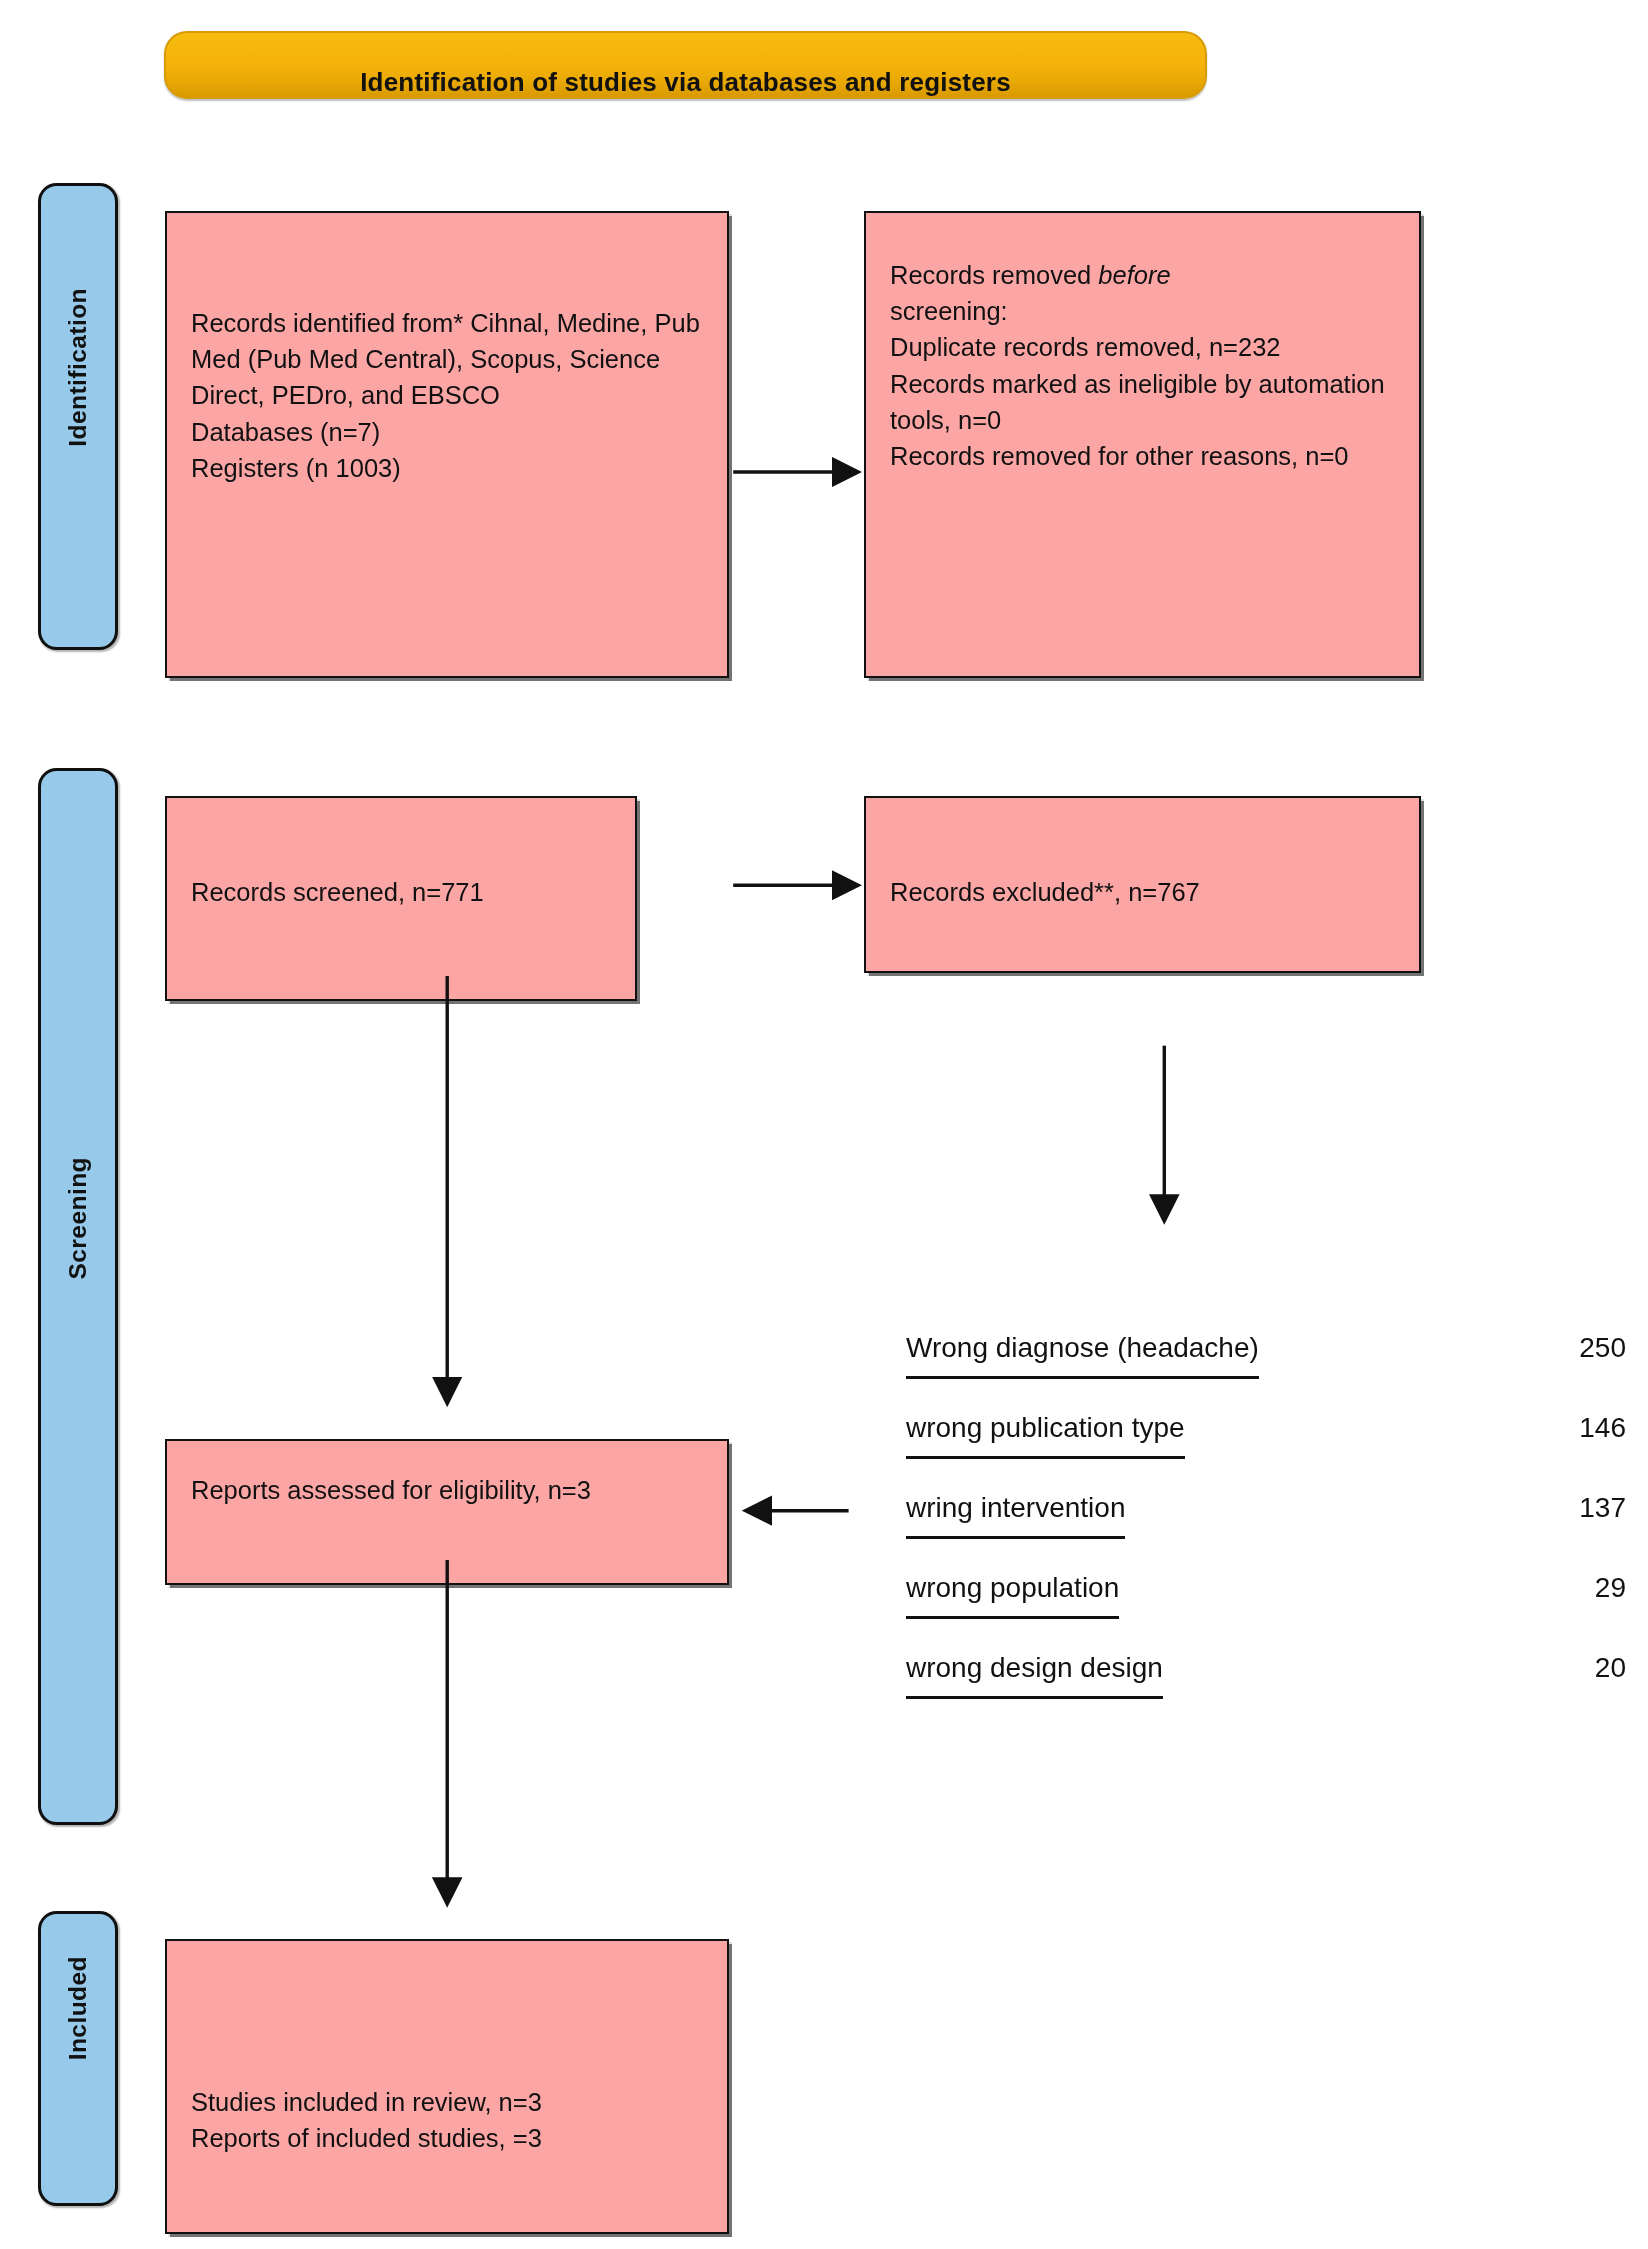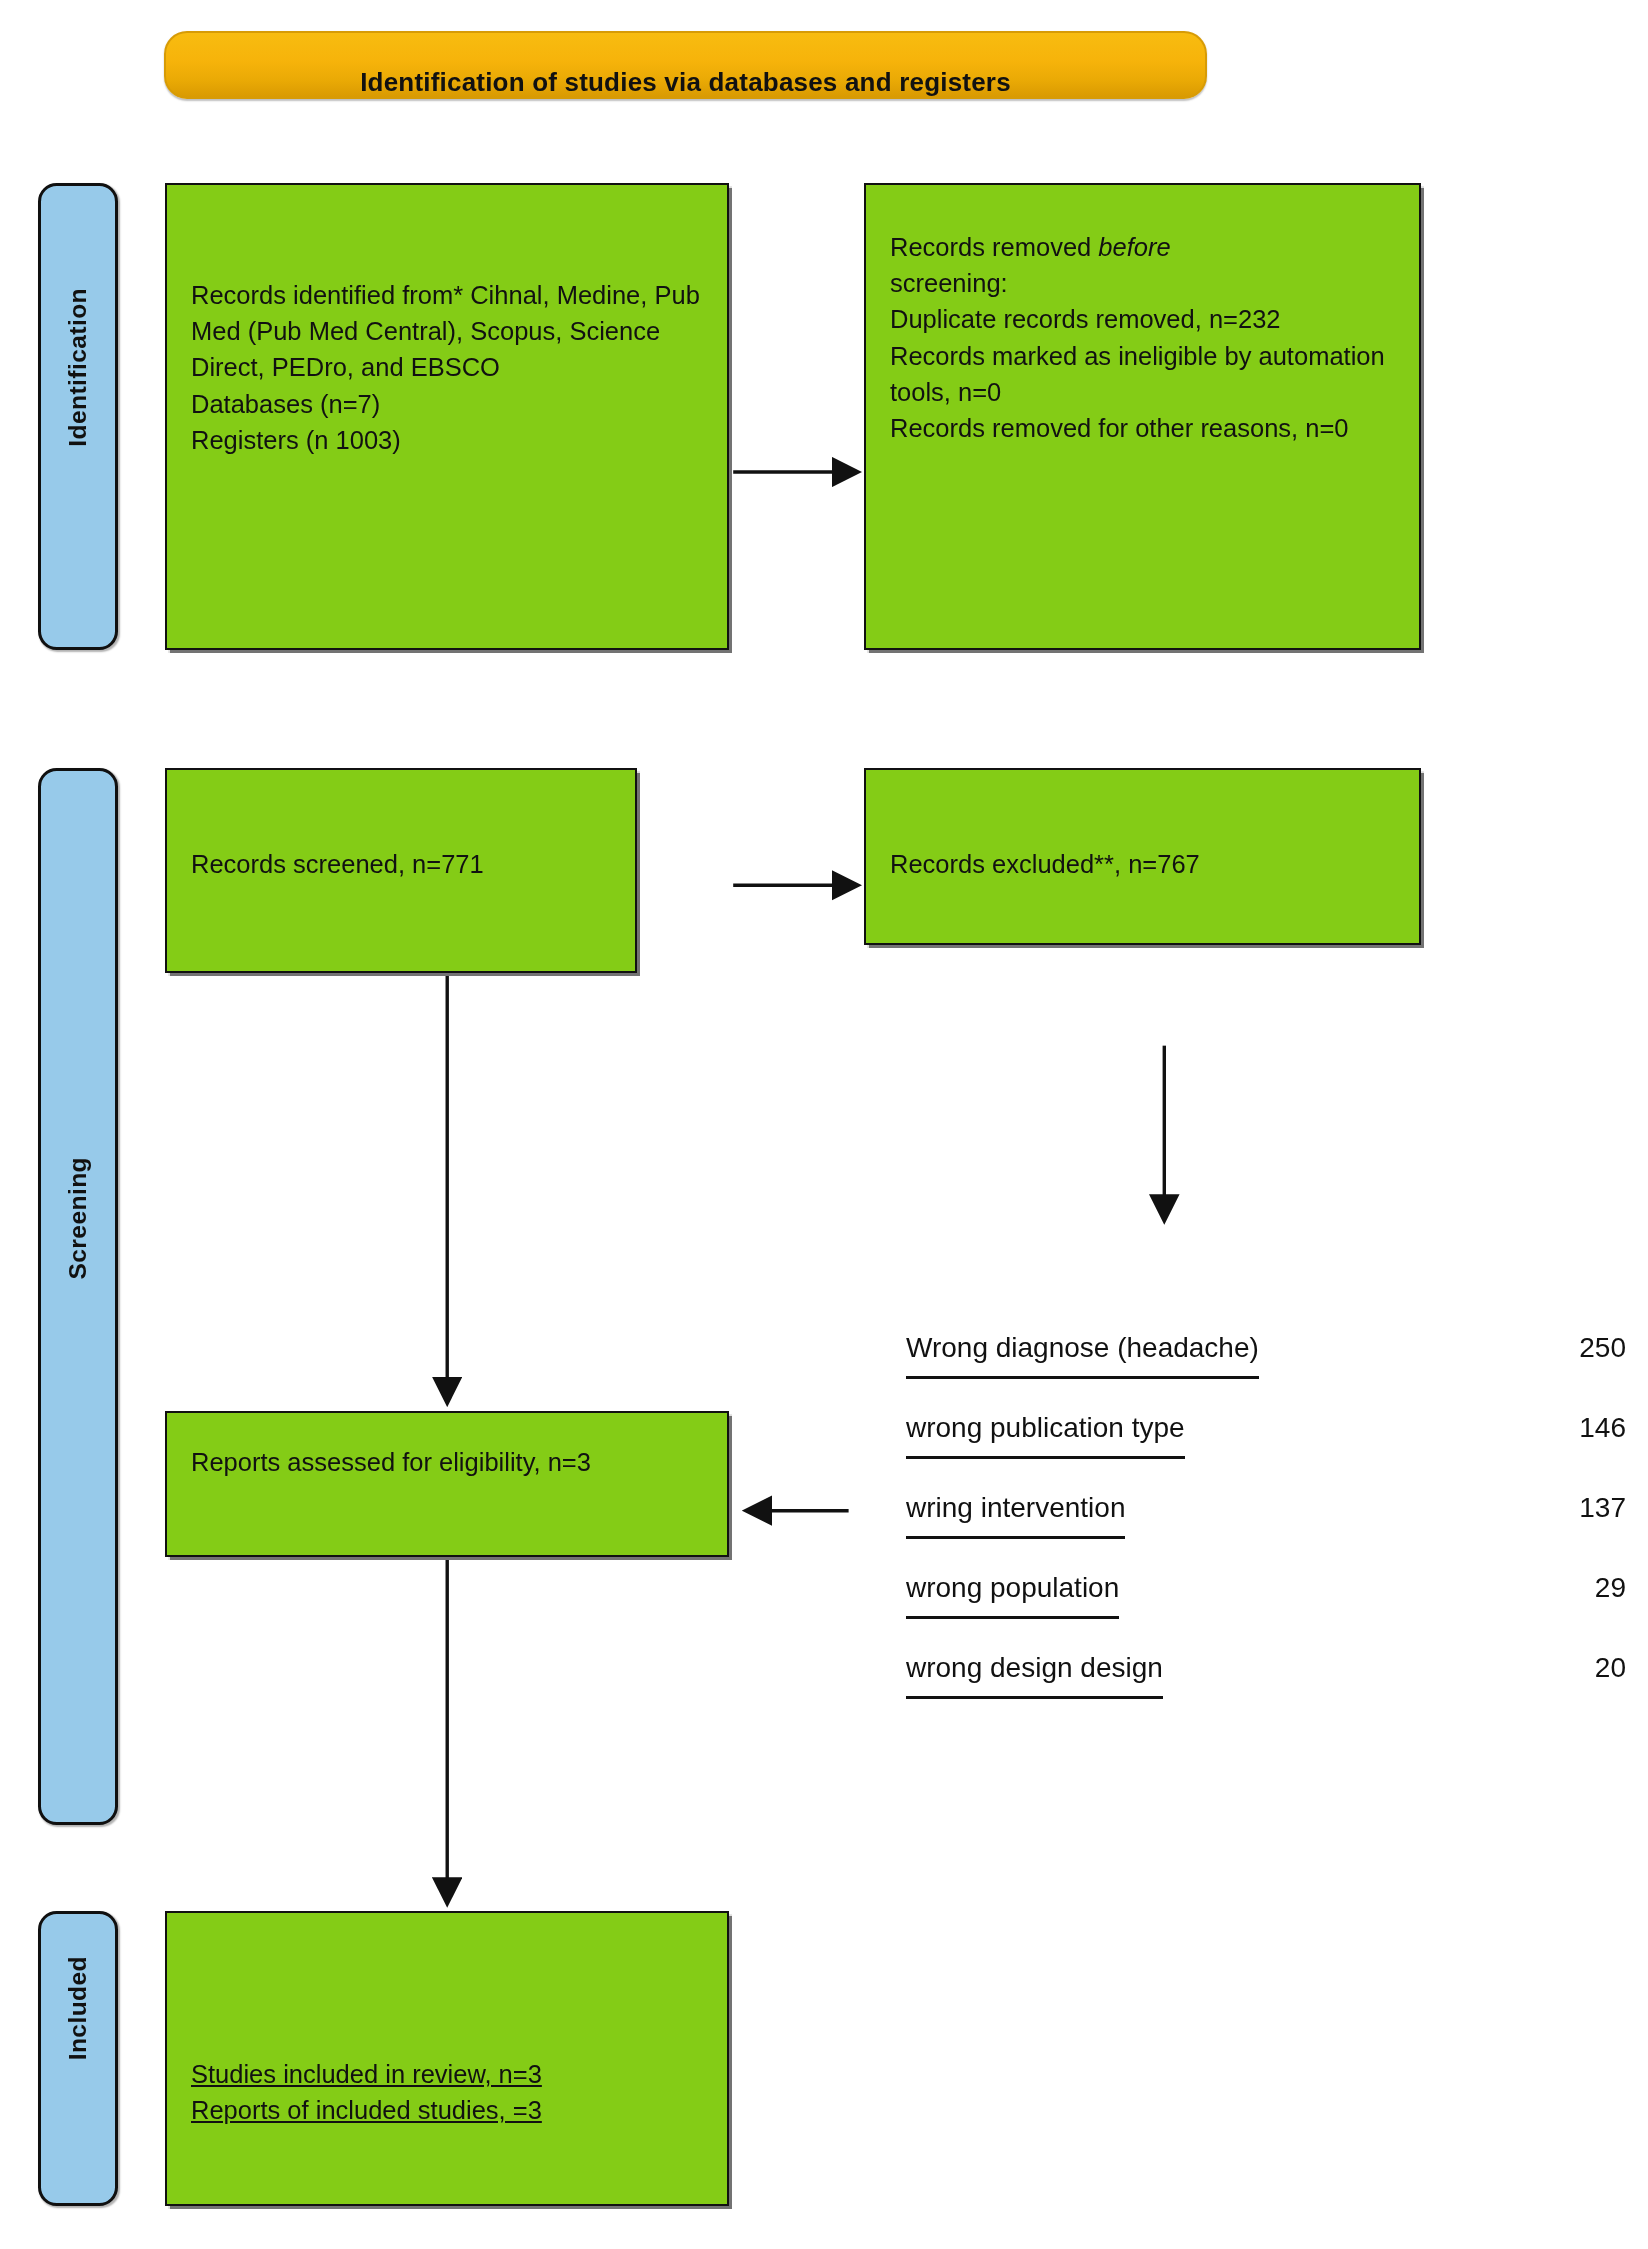--- a/index.html
+++ b/index.html
@@ -69,24 +69,25 @@
   #bar-identification { top: 183px; height: 467px; }
   #bar-identification .stage-label { top: 102px; }
   #bar-screening { top: 768px; height: 1057px; }
   #bar-screening .stage-label { top: 386px; }
   #bar-included { top: 1911px; height: 295px; }
   #bar-included .stage-label { top: 42px; }
 
   
   .pbox {
     position: absolute;
-    background: #84cc16;
+    background: #fca5a5;
     border: 2.5px solid #111111;
     box-sizing: border-box;
     box-shadow: 2.5px 2.5px 0.8px rgba(0,0,0,0.55);
+    margin-top: 28px;
   }
   .pbox-text {
     position: absolute;
     left: 24px;
     right: 12px;
     font-size: 25.5px;
     line-height: 1.42;
     color: #111111;
     white-space: pre-line;
   }
@@ -101,21 +102,21 @@
   #box-screened { left: 165px; top: 768px; width: 472px; height: 205px; }
   #box-screened .pbox-text { top: 76px; }
 
   #box-excluded { left: 864px; top: 768px; width: 557px; height: 177px; }
   #box-excluded .pbox-text { top: 76px; }
 
   #box-eligibility { left: 165px; top: 1411px; width: 564px; height: 146px; }
   #box-eligibility .pbox-text { top: 31px; }
 
   #box-included { left: 165px; top: 1911px; width: 564px; height: 295px; }
-  #box-included .pbox-text { top: 143px; text-decoration: underline; }
+  #box-included .pbox-text { top: 143px; }
 
   
   #connectors {
     position: absolute;
     left: 0;
     top: 0;
     width: 1648px;
     height: 2250px;
     pointer-events: none;
   }

